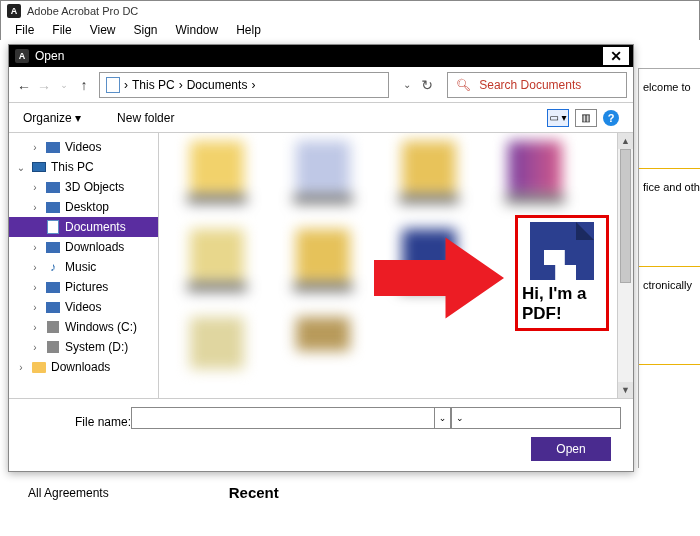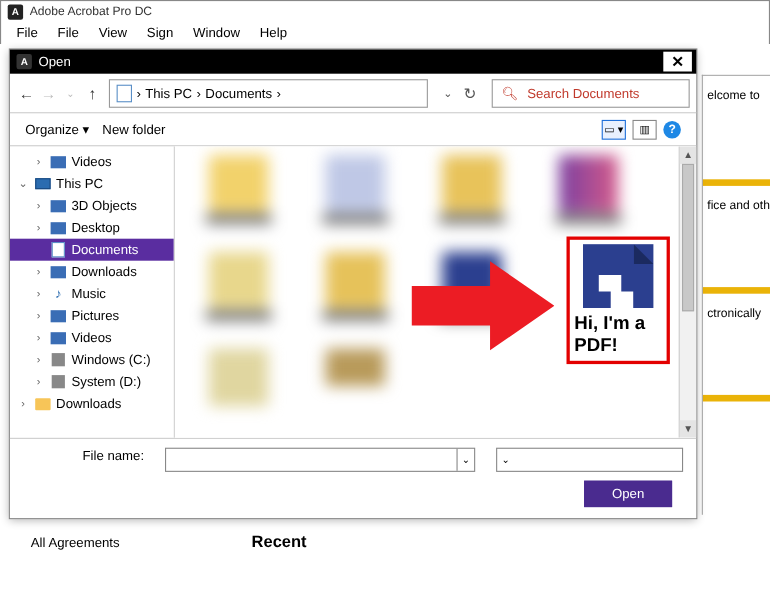--- a/index.html
+++ b/index.html
@@ -6,38 +6,38 @@
 body { width: 700px; height: 536px; background: #fff; position: relative; overflow: hidden; font-size: 12px; }
 
 .app-titlebar { height: 20px; display: flex; align-items: center; gap: 6px; padding: 2px 6px; background: #fff; border-top: 1px solid #888; border-left: 1px solid #888; border-right: 1px solid #888; }
 .app-titlebar .app-icon { width: 14px; height: 14px; background: #222; border-radius: 2px; display: flex; align-items: center; justify-content: center; color: #fff; font-size: 9px; font-weight: bold; }
 .app-titlebar .title { font-size: 11px; color: #333; }
 
 .menubar { height: 20px; display: flex; align-items: center; gap: 2px; padding: 0 6px; border-left: 1px solid #888; border-right: 1px solid #888; }
 .menubar span { padding: 2px 8px; font-size: 12px; cursor: default; }
 
 .right-panel { position: absolute; right: 0; top: 68px; width: 62px; height: 400px; border-left: 1px solid #aaa; border-top: 1px solid #aaa; }
-.right-panel div { border-bottom: 6px solid #eab308; padding: 12px 4px; font-size: 11px; white-space: nowrap; overflow: hidden; }
+.right-panel div { border-bottom: 1px solid #eab308; padding: 12px 4px; font-size: 11px; white-space: nowrap; overflow: hidden; }
 
 .dialog { position: absolute; left: 8px; top: 44px; width: 626px; height: 428px; background: #fff; border: 1px solid #888; box-shadow: 0 2px 8px rgba(0,0,0,0.3); display: flex; flex-direction: column; }
 .dlg-title { background: #000; color: #fff; height: 22px; display: flex; align-items: center; justify-content: space-between; padding: 0 4px 0 6px; }
 .dlg-title .left { display: flex; align-items: center; gap: 6px; }
 .dlg-title .app-icon { width: 14px; height: 14px; background: #333; border-radius: 2px; display: flex; align-items: center; justify-content: center; color: #fff; font-size: 9px; font-weight: bold; }
 .dlg-title .close { background: #fff; color: #000; width: 26px; height: 18px; display: flex; align-items: center; justify-content: center; font-size: 14px; font-weight: bold; }
 
 .nav-row { height: 36px; border-bottom: 1px solid #ccc; display: flex; align-items: center; padding: 0 6px; gap: 6px; }
 .nav-arrows { display: flex; align-items: center; gap: 2px; }
 .nav-arrows span { width: 18px; height: 22px; display: flex; align-items: center; justify-content: center; font-size: 14px; color: #333; }
 .nav-arrows .disabled { color: #bbb; }
 .address { flex: 3; height: 26px; border: 1px solid #999; display: flex; align-items: center; padding: 0 6px; gap: 4px; font-size: 12px; }
 .address .doc-icon { width: 14px; height: 16px; background: #fff; border: 1px solid #5a8fc7; display: inline-block; }
 .refresh-area { display: flex; align-items: center; gap: 10px; padding: 0 8px; color: #555; }
 .search { width: 180px; height: 26px; border: 1px solid #999; display: flex; align-items: center; padding: 0 8px; gap: 8px; color: #c0392b; }
 
-.toolbar-row { height: 30px; border-bottom: 1px solid #ccc; display: flex; align-items: center; padding: 0 14px; gap: 12px; }
+.toolbar-row { height: 30px; border-bottom: 1px solid #ccc; display: flex; align-items: center; padding: 0 14px; gap: 36px; }
 .toolbar-row .spacer { flex: 1; }
 .toolbar-row .view-btns { display: flex; align-items: center; gap: 6px; }
 .view-btn { width: 22px; height: 18px; border: 1px solid #888; background: #fff; display: flex; align-items: center; justify-content: center; font-size: 10px; }
 .view-btn.blue { border-color: #1e6fd9; background: #e8f0fe; }
 .help-icon { width: 16px; height: 16px; border-radius: 50%; background: #1e88e5; color: #fff; display: flex; align-items: center; justify-content: center; font-size: 11px; font-weight: bold; }
 
 .body { flex: 1; display: flex; overflow: hidden; }
 .tree { width: 150px; border-right: 1px solid #ccc; padding: 4px 0; overflow: hidden; font-size: 12px; }
 .tree-item { display: flex; align-items: center; gap: 4px; padding: 3px 4px 3px 6px; white-space: nowrap; }
 .tree-item .exp { width: 12px; text-align: center; color: #666; font-size: 10px; }
@@ -67,21 +67,21 @@
 .highlight { position: absolute; right: 24px; top: 82px; width: 94px; height: 116px; border: 3px solid #e30000; display: flex; flex-direction: column; align-items: center; justify-content: center; gap: 4px; background: #fff; padding: 4px; }
 .pdf-icon { width: 64px; height: 74px; background: #2b3f8f; position: relative; }
 .pdf-icon::before { content: ""; position: absolute; right: 0; top: 0; width: 18px; height: 18px; background: #1b2a60; clip-path: polygon(0 0, 100% 100%, 0 100%); }
 .pdf-icon .inner { position: absolute; left: 14px; top: 28px; width: 32px; height: 30px; background: #fff; clip-path: polygon(0 0, 65% 0, 65% 50%, 100% 50%, 100% 100%, 35% 100%, 35% 50%, 0 50%); }
 .highlight .lbl { font-size: 17px; font-weight: bold; color: #000; }
 
 .arrow { position: absolute; left: 215px; top: 100px; width: 130px; height: 90px; }
 .arrow-shape { width: 100%; height: 100%; background: #ec1c24; clip-path: polygon(0 30%, 55% 30%, 55% 5%, 100% 50%, 55% 95%, 55% 70%, 0 70%); }
 
 .bottom { border-top: 1px solid #ccc; padding: 8px 12px 10px; display: flex; flex-direction: column; gap: 8px; }
-.filename-row { display: flex; align-items: flex-start; gap: 19px; }
+.filename-row { display: flex; align-items: flex-end; gap: 0; }
 .filename-row label { font-size: 12px; margin-left: 54px; }
 .filename-input { flex: 1; height: 22px; border: 1px solid #888; position: relative; }
 .filename-dd { position: absolute; right: 0; top: 0; bottom: 0; width: 16px; border-left: 1px solid #888; display: flex; align-items: center; justify-content: center; font-size: 9px; }
 .filetype { width: 170px; height: 22px; border: 1px solid #888; display: flex; align-items: center; padding: 0 4px; justify-content: space-between; font-size: 12px; }
 .btn-row { display: flex; gap: 10px; justify-content: flex-end; padding-right: 10px; }
 .btn { width: 80px; height: 24px; display: flex; align-items: center; justify-content: center; font-size: 12px; border: 1px solid #666; background: #fff; }
 .btn.primary { background: #4a2b8f; color: #fff; border-color: #4a2b8f; }
 
 .below { position: absolute; left: 0; right: 0; top: 478px; padding: 6px 28px; display: flex; align-items: center; gap: 120px; }
 .below .recent { font-size: 15px; font-weight: bold; text-align: center; }

